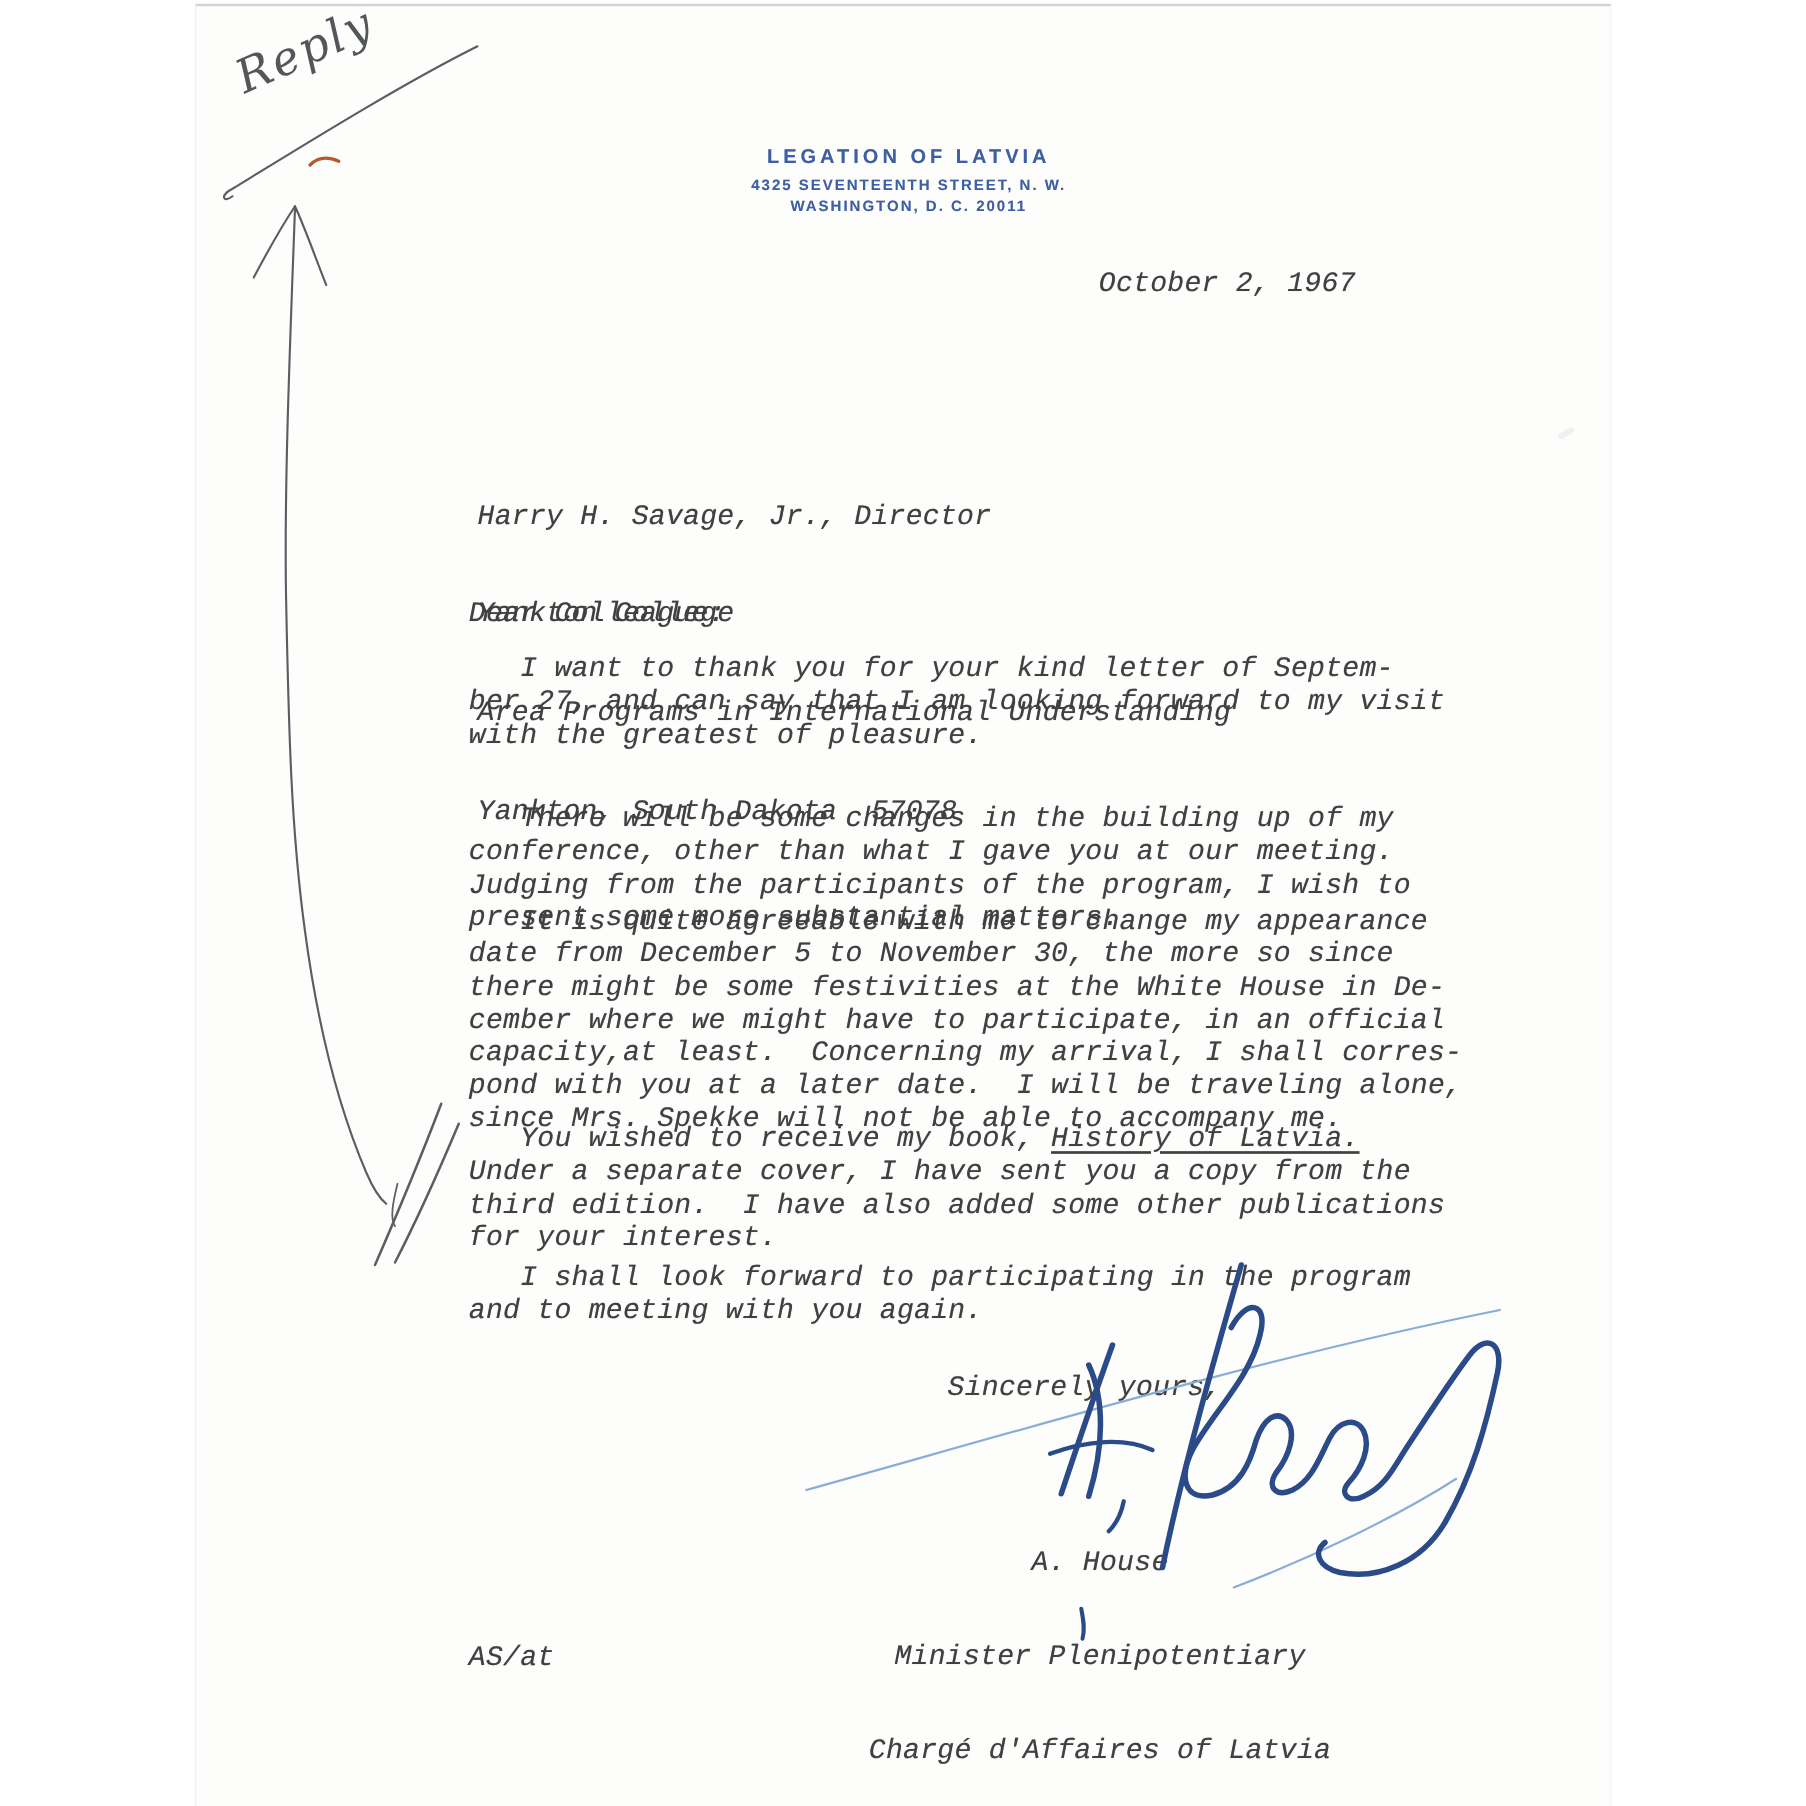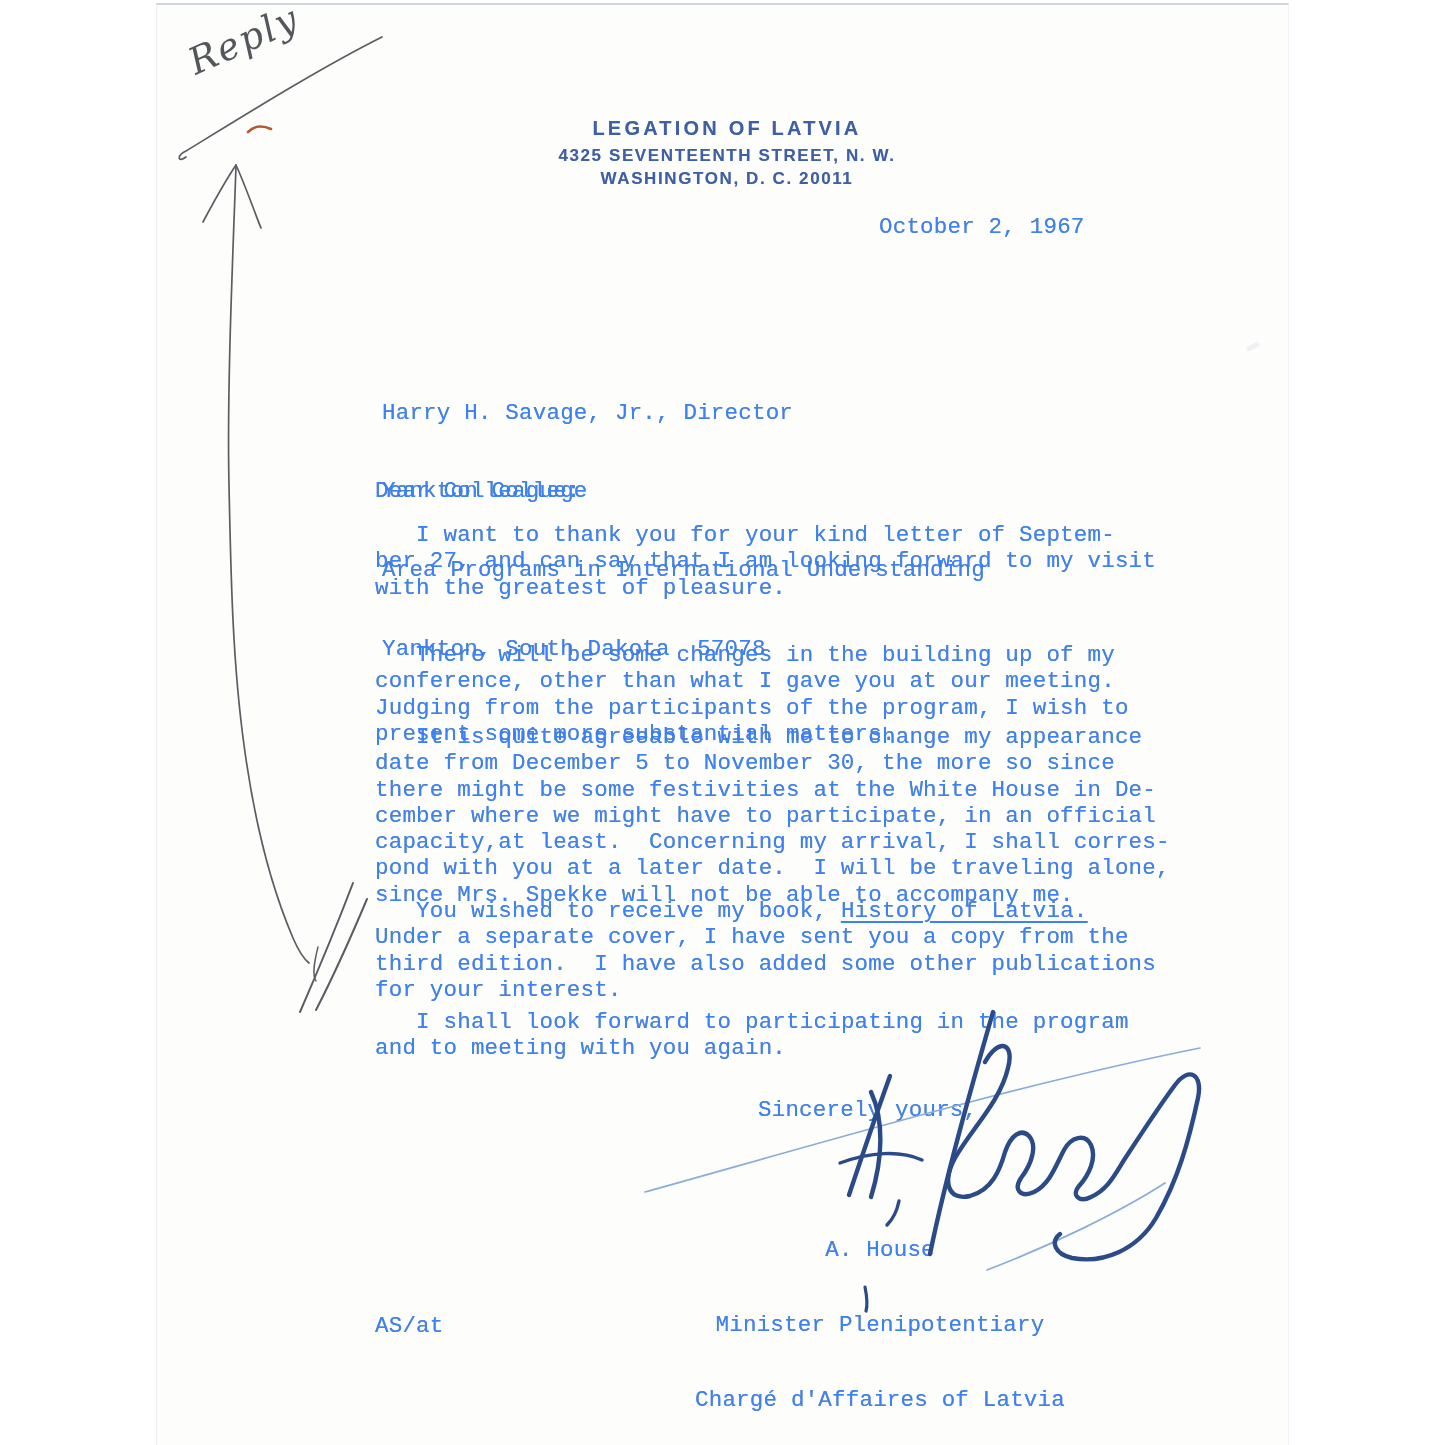--- a/index.html
+++ b/index.html
@@ -11,33 +11,34 @@
     position:absolute;left:156px;top:3px;width:1131px;height:1442px;
     background:#fdfdfc;
     border-top:2px solid #cfd6db;
     border-left:1px solid #eceef0;
     border-right:1px solid #f1f3f4;
   }
   .tw{
     position:absolute;
     font-family:"Liberation Mono","DejaVu Sans Mono",monospace;
     font-size:22.5px;letter-spacing:0.2px;line-height:26.3px;
-    color:#3b82f6;white-space:pre-wrap;
+    color:#404040;white-space:pre-wrap;
     text-shadow:0 0 0.6px rgba(67,71,78,0.55);
+    font-style:italic;
   }
   .letterhead{
     position:absolute;left:527px;top:117px;width:400px;text-align:center;
     color:#3f5fa5;
   }
   .lh-org{
-    font-size:20px;letter-spacing:3.2px;font-weight:bold;
+    font-size:16px;letter-spacing:3.2px;font-weight:bold;
     text-shadow:0 0 0.5px rgba(63,95,165,0.5);
   }
   .lh-addr{
-    font-size:17px;letter-spacing:1.6px;font-weight:bold;margin-top:6px;
+    font-size:12px;letter-spacing:1.6px;font-weight:bold;margin-top:6px;
     text-shadow:0 0 0.4px rgba(63,95,165,0.45);
   }
   .lh-addr2{margin-top:3px;}
   .u{
     text-decoration:underline;
     text-decoration-thickness:2px;
     text-underline-offset:4px;
   }
   .sig-block{
     position:absolute;left:640px;top:1188px;width:480px;text-align:center;

